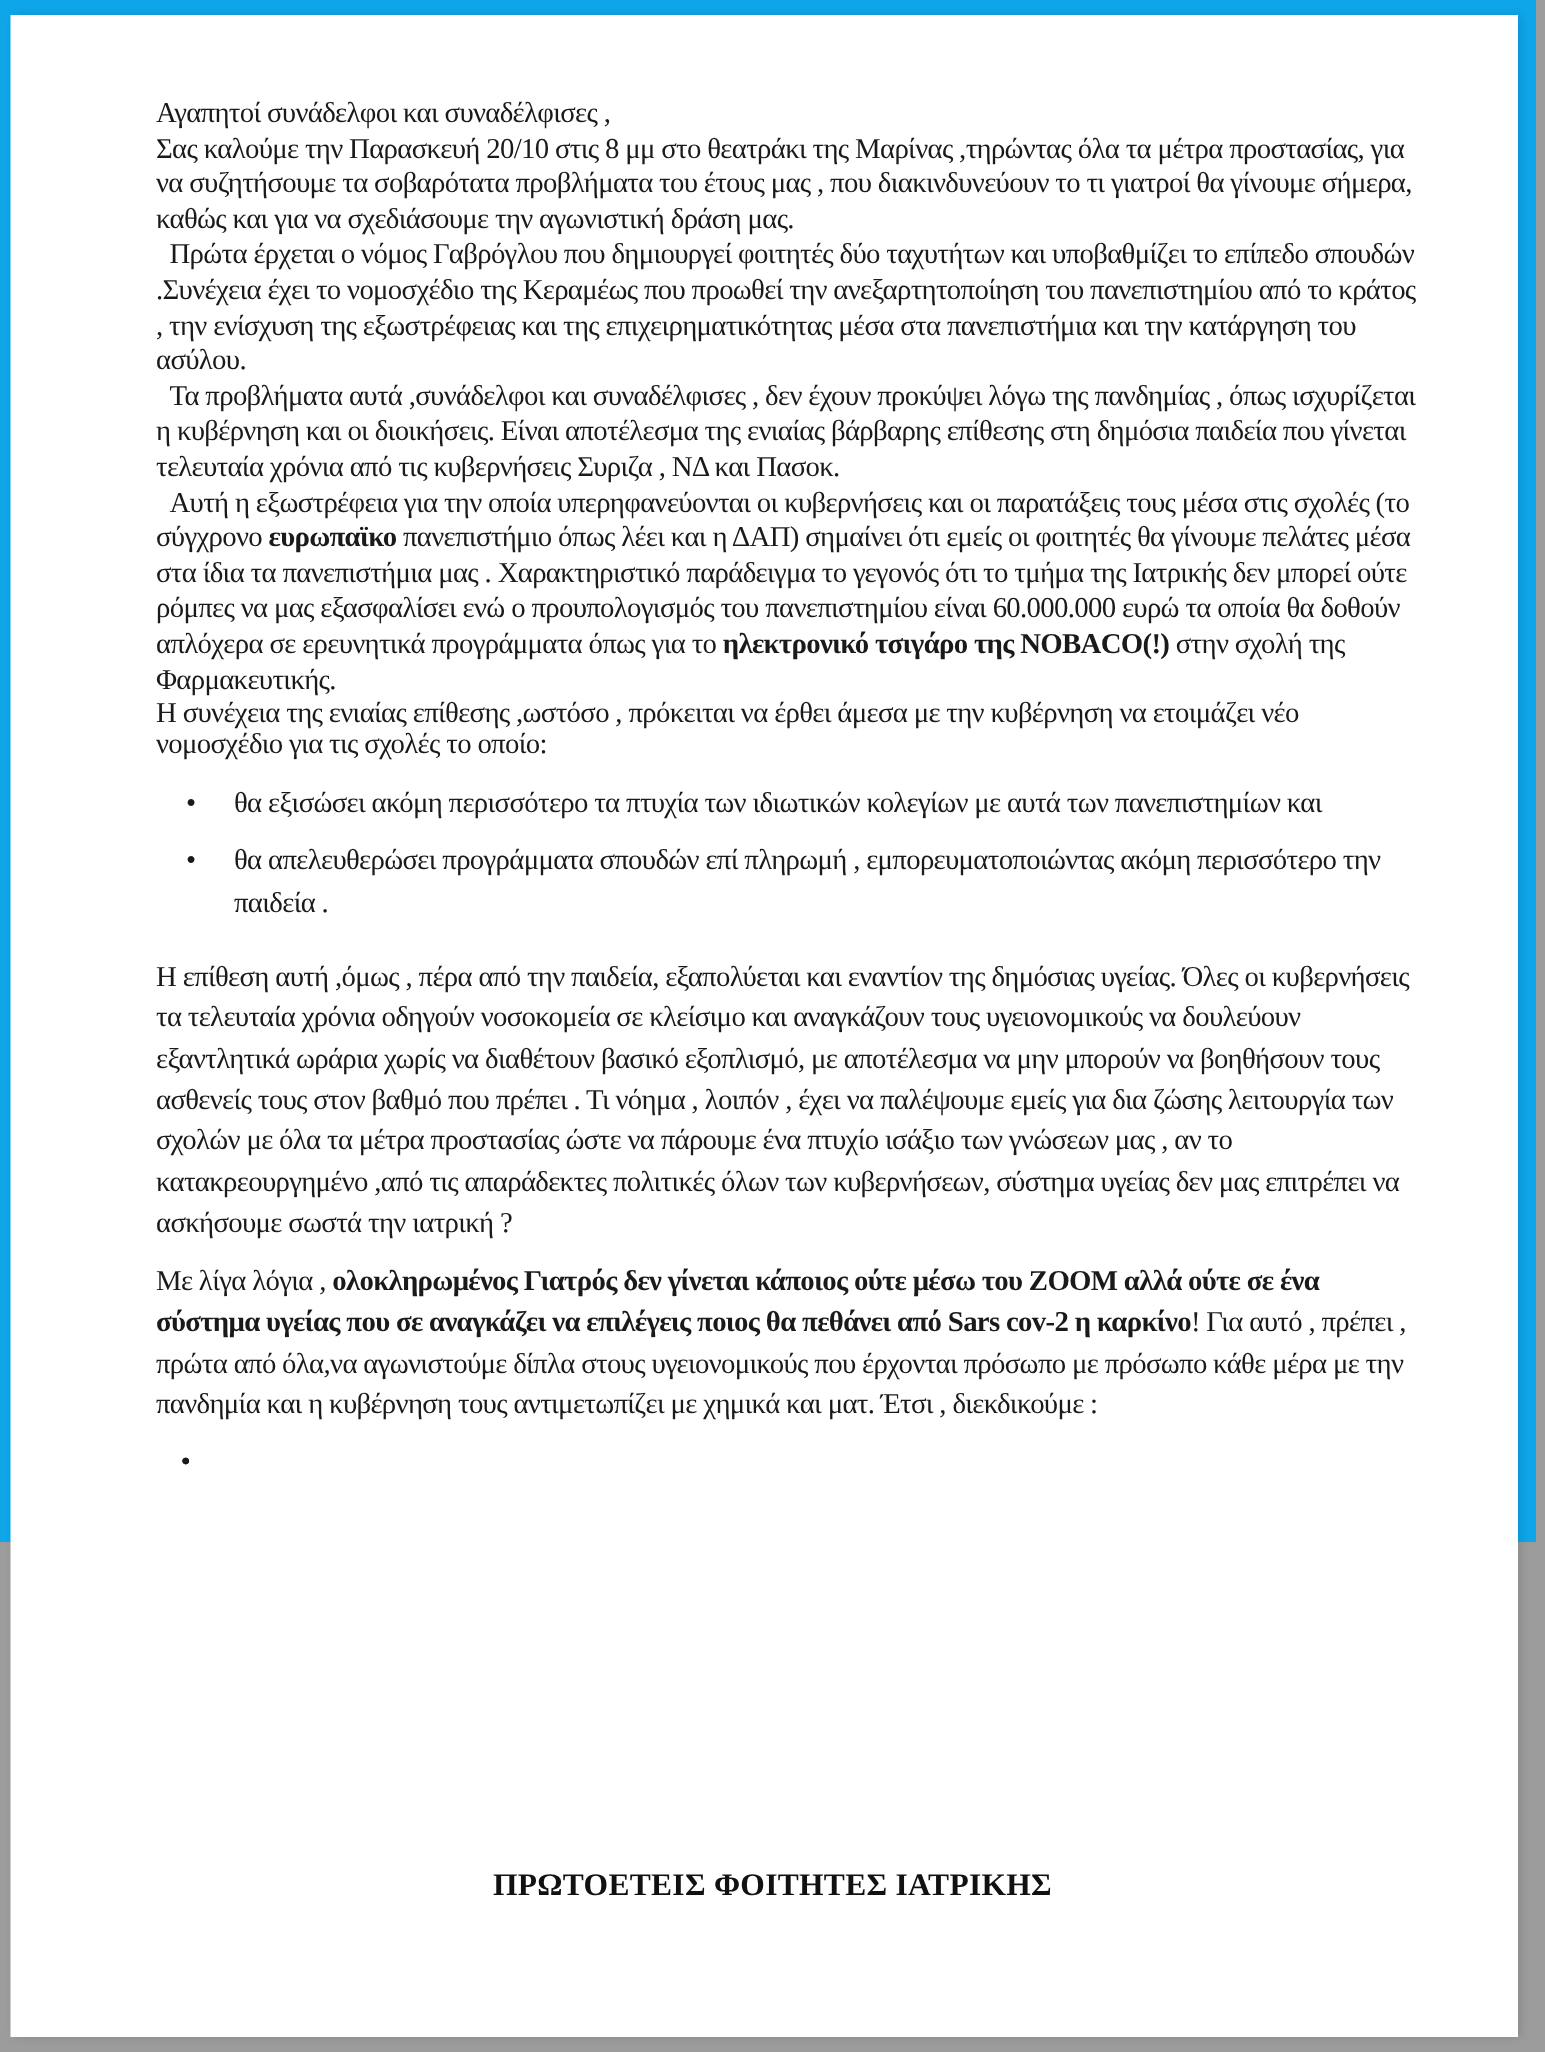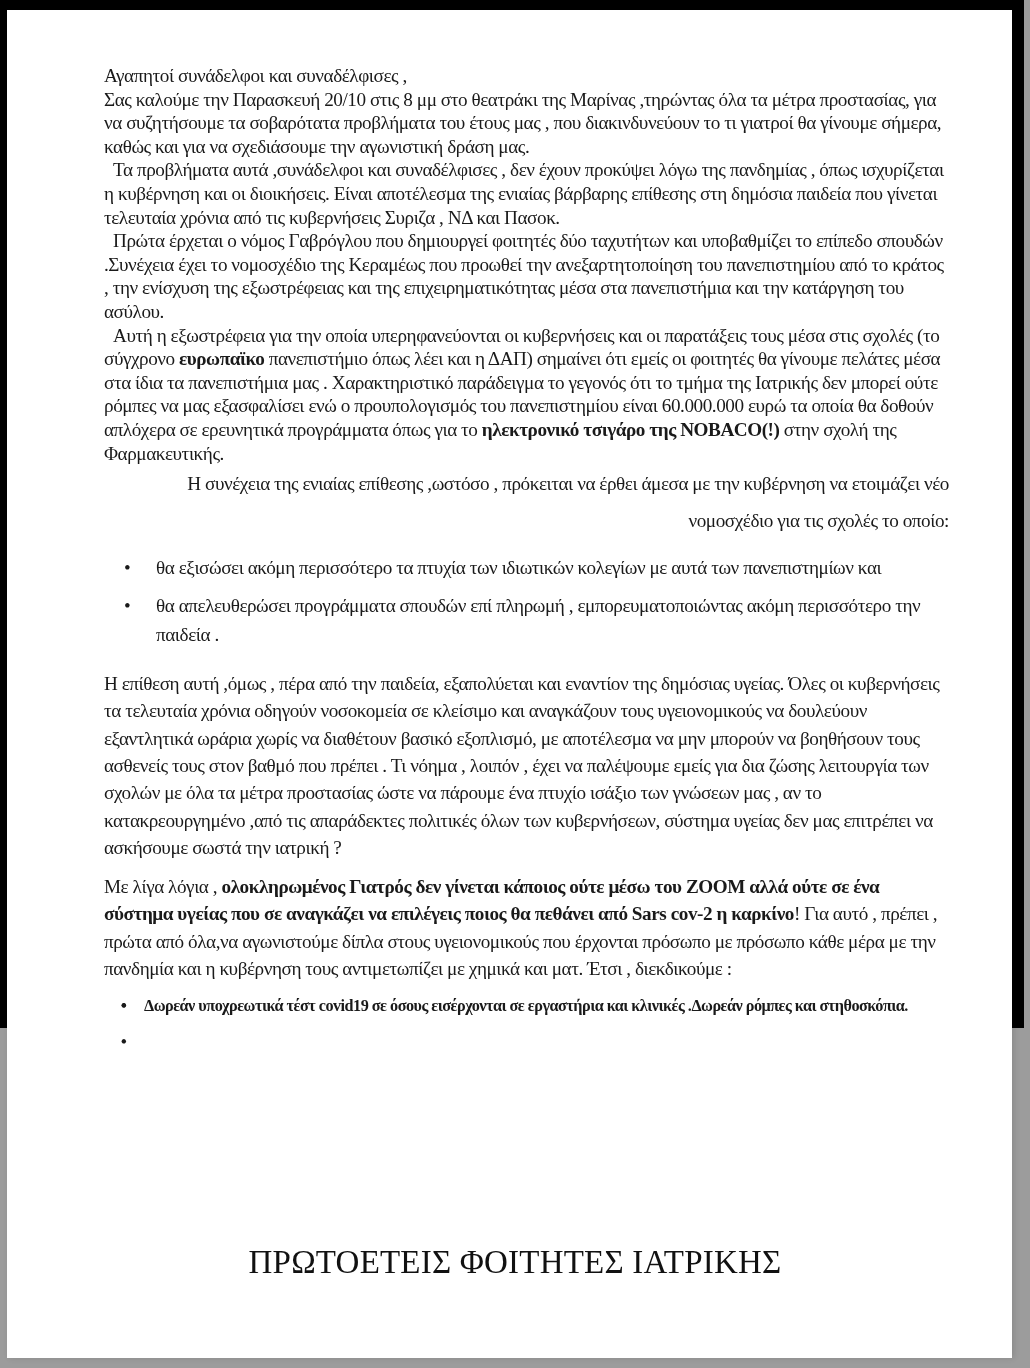--- a/index.html
+++ b/index.html
@@ -4,75 +4,75 @@
 <style>
   html, body { margin: 0; padding: 0; }
   body {
     width: 1030px; height: 1368px;
     background: #9c9c9c;
     position: relative; overflow: hidden;
     font-family: "Liberation Serif", serif;
   }
   .frame {
     position: absolute; left: 0; top: 0; width: 1024px; height: 1028px;
-    background: #000000;
+    background: #0ea5e9;
   }
   .sheet {
     position: absolute; left: 7px; top: 10px; width: 1005px; height: 1348px;
     background: #ffffff;
     box-shadow: 2px 0 6px rgba(0,0,0,0.12);
   }
   .content {
     position: absolute; left: 97px; top: 54px; width: 845px;
     color: #1a1a1a; font-size: 19.2px; line-height: 23.6px;
     letter-spacing: -0.45px;
   }
   .p { margin: 0; }
   .ind { text-indent: 9px; }
   .gap { margin-top: 21px; }
-  .bigp { line-height: 37px; text-align: right; }
+  .bigp { line-height: 21px; }
   b { font-weight: bold; }
   ul.list1 { list-style: none; margin: 14px 0 0 0; padding: 0; }
   ul.list1 li { position: relative; padding-left: 52px; line-height: 29px; margin-bottom: 9px; }
   ul.list1 li .bullet { position: absolute; left: 20px; top: 0; }
   ul.list2 { list-style: none; margin: 12px 0 0 0; padding: 0; }
   ul.list2 li {
     position: relative; padding-left: 40px; font-weight: bold;
     font-size: 16.2px; line-height: 25px; margin-bottom: 11px; letter-spacing: -0.5px;
   }
   ul.list2 li .bullet { position: absolute; left: 17px; top: 0; }
   .footer-title {
     position: absolute; left: 0; width: 1030px; top: 1244px;
-    text-align: center; font-weight: normal; font-size: 33px; letter-spacing: 0.2px;
+    text-align: center; font-weight: bold; font-size: 21px; letter-spacing: 0.2px;
     color: #111;
   }
 </style>
 </head>
 <body>
 
 <div class="frame">
   <div class="sheet">
     <div class="content">
       <p class="p">Αγαπητοί συνάδελφοι και συναδέλφισες ,</p>
       <p class="p">Σας καλούμε την  Παρασκευή 20/10 στις 8 μμ στο θεατράκι της Μαρίνας ,τηρώντας  όλα τα μέτρα προστασίας,  για να συζητήσουμε τα σοβαρότατα προβλήματα του έτους μας , που διακινδυνεύουν το τι γιατροί θα γίνουμε σήμερα, καθώς και για να σχεδιάσουμε την αγωνιστική δράση μας.</p>
+      <p class="p ind">Πρώτα έρχεται ο νόμος Γαβρόγλου που δημιουργεί φοιτητές δύο ταχυτήτων και υποβαθμίζει  το επίπεδο σπουδών .Συνέχεια έχει το νομοσχέδιο της Κεραμέως που προωθεί την ανεξαρτητοποίηση του πανεπιστημίου  από το κράτος , την ενίσχυση της εξωστρέφειας και της επιχειρηματικότητας μέσα στα πανεπιστήμια  και την κατάργηση του ασύλου.</p>
       <p class="p ind">Τα προβλήματα αυτά ,συνάδελφοι και συναδέλφισες , δεν έχουν προκύψει λόγω της πανδημίας , όπως ισχυρίζεται η κυβέρνηση και οι διοικήσεις. Είναι αποτέλεσμα της ενιαίας βάρβαρης επίθεσης στη δημόσια παιδεία που γίνεται  τελευταία χρόνια από τις κυβερνήσεις Συριζα , ΝΔ και  Πασοκ.</p>
-      <p class="p ind">Πρώτα έρχεται ο νόμος Γαβρόγλου που δημιουργεί φοιτητές δύο ταχυτήτων και υποβαθμίζει  το επίπεδο σπουδών .Συνέχεια έχει το νομοσχέδιο της Κεραμέως που προωθεί την ανεξαρτητοποίηση του πανεπιστημίου  από το κράτος , την ενίσχυση της εξωστρέφειας και της επιχειρηματικότητας μέσα στα πανεπιστήμια  και την κατάργηση του ασύλου.</p>
       <p class="p ind"><span>Αυτή η εξωστρέφεια για την οποία υπερηφανεύονται οι κυβερνήσεις και οι παρατάξεις τους μέσα στις σχολές (το σύγχρονο </span><b>ευρωπαϊκο</b><span>  πανεπιστήμιο όπως λέει και η ΔΑΠ) σημαίνει ότι εμείς οι φοιτητές θα γίνουμε πελάτες  μέσα στα ίδια τα πανεπιστήμια μας . Χαρακτηριστικό παράδειγμα  το γεγονός ότι το τμήμα της Ιατρικής  δεν μπορεί ούτε ρόμπες να μας εξασφαλίσει ενώ  ο προυπολογισμός του πανεπιστημίου είναι 60.000.000 ευρώ τα οποία θα δοθούν απλόχερα σε ερευνητικά προγράμματα  όπως για το </span><b>ηλεκτρονικό τσιγάρο της NOBACO(!)</b><span> στην σχολή της Φαρμακευτικής.</span></p>
       <p class="p bigp">Η συνέχεια της ενιαίας επίθεσης ,ωστόσο , πρόκειται να έρθει άμεσα με την κυβέρνηση να ετοιμάζει νέο νομοσχέδιο για τις σχολές  το οποίο:</p>
 
       <ul class="list1">
         <li><span class="bullet">•</span><span>θα εξισώσει ακόμη περισσότερο τα πτυχία των ιδιωτικών κολεγίων με αυτά των πανεπιστημίων και</span></li>
         <li><span class="bullet">•</span><span> θα  απελευθερώσει προγράμματα σπουδών επί πληρωμή , εμπορευματοποιώντας ακόμη περισσότερο την παιδεία .</span></li>
       </ul>
 
       <p class="p gap" style="line-height:27.3px">Η επίθεση αυτή ,όμως , πέρα από την παιδεία, εξαπολύεται και εναντίον της δημόσιας υγείας. Όλες οι κυβερνήσεις τα τελευταία χρόνια οδηγούν νοσοκομεία σε κλείσιμο και αναγκάζουν τους υγειονομικούς να δουλεύουν εξαντλητικά ωράρια χωρίς να διαθέτουν βασικό εξοπλισμό, με αποτέλεσμα να μην μπορούν να βοηθήσουν τους ασθενείς τους στον βαθμό που πρέπει . Τι νόημα , λοιπόν , έχει να παλέψουμε εμείς για δια ζώσης  λειτουργία των σχολών με όλα τα μέτρα προστασίας  ώστε να πάρουμε ένα πτυχίο ισάξιο των γνώσεων μας ,  αν το κατακρεουργημένο ,από τις απαράδεκτες πολιτικές  όλων των κυβερνήσεων, σύστημα υγείας δεν μας επιτρέπει να ασκήσουμε σωστά την ιατρική ?</p>
       <p class="p" style="margin-top:12px; line-height:27.3px"><span>Με λίγα λόγια ,  </span><b>ολοκληρωμένος Γιατρός δεν γίνεται κάποιος ούτε μέσω του ZOOM αλλά ούτε σε ένα σύστημα υγείας που σε αναγκάζει να επιλέγεις ποιος θα πεθάνει από  Sars cov-2  η καρκίνο</b><span>! Για αυτό , πρέπει , πρώτα από όλα,να αγωνιστούμε δίπλα στους υγειονομικούς που έρχονται πρόσωπο με πρόσωπο  κάθε μέρα με την πανδημία και η κυβέρνηση τους αντιμετωπίζει με χημικά και ματ. Έτσι , διεκδικούμε :</span></p>
 
       <ul class="list2">
         <li><span class="bullet">•</span></li>
-        <li><span class="bullet">•</span><span>Δωρεάν υποχρεωτικά τέστ covid19 σε όσους εισέρχονται σε εργαστήρια  και κλινικές .Δωρεάν ρόμπες και στηθοσκόπια.</span></li>
+        <li><span class="bullet">•</span></li>
         <li><span class="bullet">•</span></li>
       </ul>
     </div>
   </div>
 </div>
 
 <div class="footer-title">ΠΡΩΤΟΕΤΕΙΣ ΦΟΙΤΗΤΕΣ ΙΑΤΡΙΚΗΣ</div>
 
 </body></html>

